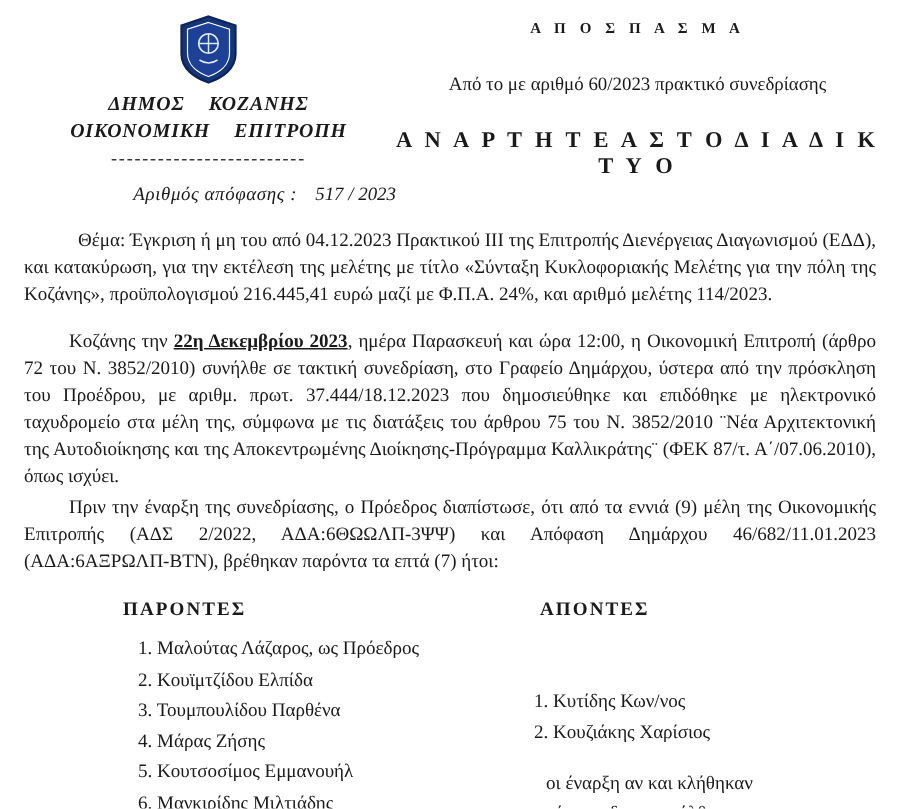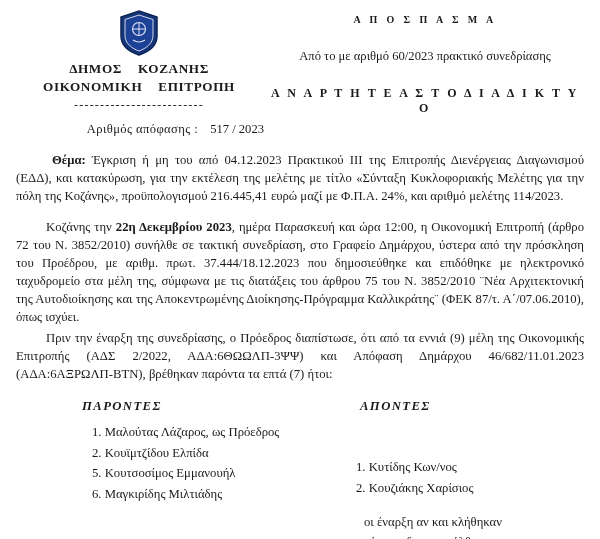--- a/index.html
+++ b/index.html
@@ -27,20 +27,21 @@
     display: flex;
     flex-direction: row;
     align-items: flex-start;
     padding: 8px 14px 0 14px;
     box-sizing: border-box;
   }
   .header-left {
     width: 250px;
     text-align: center;
     padding-top: 2px;
+    font-style: italic;
   }
   .crest {
     width: 40px;
     height: 46px;
     margin: 0 auto 4px auto;
     position: relative;
   }
   .crest svg { display: block; }
   .muni-line {
     font-size: 13.2px;
@@ -75,21 +76,21 @@
     font-weight: bold;
     letter-spacing: 3.4px;
     margin-bottom: 24px;
   }
   .from-no {
     font-size: 12.6px;
     margin-bottom: 22px;
     text-align: center;
   }
   .anartitea {
-    font-size: 12px;
+    font-size: 15px;
     font-weight: bold;
     letter-spacing: 2.6px;
     font-family: Liberation Serif, serif;
   }
 
   
   .body {
     padding: 0 16px;
     box-sizing: border-box;
   }
@@ -98,47 +99,46 @@
     font-size: 12.7px;
     line-height: 1.42;
     text-align: justify;
     text-justify: inter-word;
   }
   p.theme {
     margin-top: 14px;
     text-indent: 36px;
   }
   p.theme .label {
-    font-weight: bold;
+    font-weight: normal;
   }
   p.simera {
     margin-top: 13px;
     text-indent: 30px;
   }
   p.prin {
     margin-top: 3px;
     text-indent: 30px;
   }
-  .b { font-weight: bold; }
+  .b { font-weight: bold; text-decoration: underline; }
 
   
   .attend {
     margin-top: 16px;
     display: flex;
     padding: 0 16px;
     box-sizing: border-box;
   }
   .col-present { width: 330px; }
   .col-absent { flex: 1; }
   .col-head {
     font-size: 12.7px;
     font-weight: bold;
     letter-spacing: 1.4px;
     margin-bottom: 8px;
-    font-style: italic;
   }
   .col-present .col-head { padding-left: 66px; }
   .col-absent .col-head { padding-left: 14px; }
   ol.names {
     margin: 0;
     padding: 0;
     list-style: none;
     font-size: 12.7px;
     line-height: 1.62;
   }
@@ -205,20 +205,22 @@
 
   </div>
 
   <div class="attend">
 
     <div class="col-present">
       <div class="col-head">ΠΑΡΟΝΤΕΣ</div>
       <ol class="names">
         <li>1. Μαλούτας Λάζαρος, ως Πρόεδρος</li>
         <li>2. Κουϊμτζίδου Ελπίδα</li>
+        <li>3. Τουμπουλίδου Παρθένα</li>
+        <li>4. Μάρας Ζήσης</li>
         <li>5. Κουτσοσίμος Εμμανουήλ</li>
         <li>6. Μαγκιρίδης Μιλτιάδης</li>
 
       </ol>
     </div>
 
     <div class="col-absent">
       <div class="col-head">ΑΠΟΝΤΕΣ</div>
       <ol class="names">
         <li>1. Κυτίδης Κων/νος</li>

